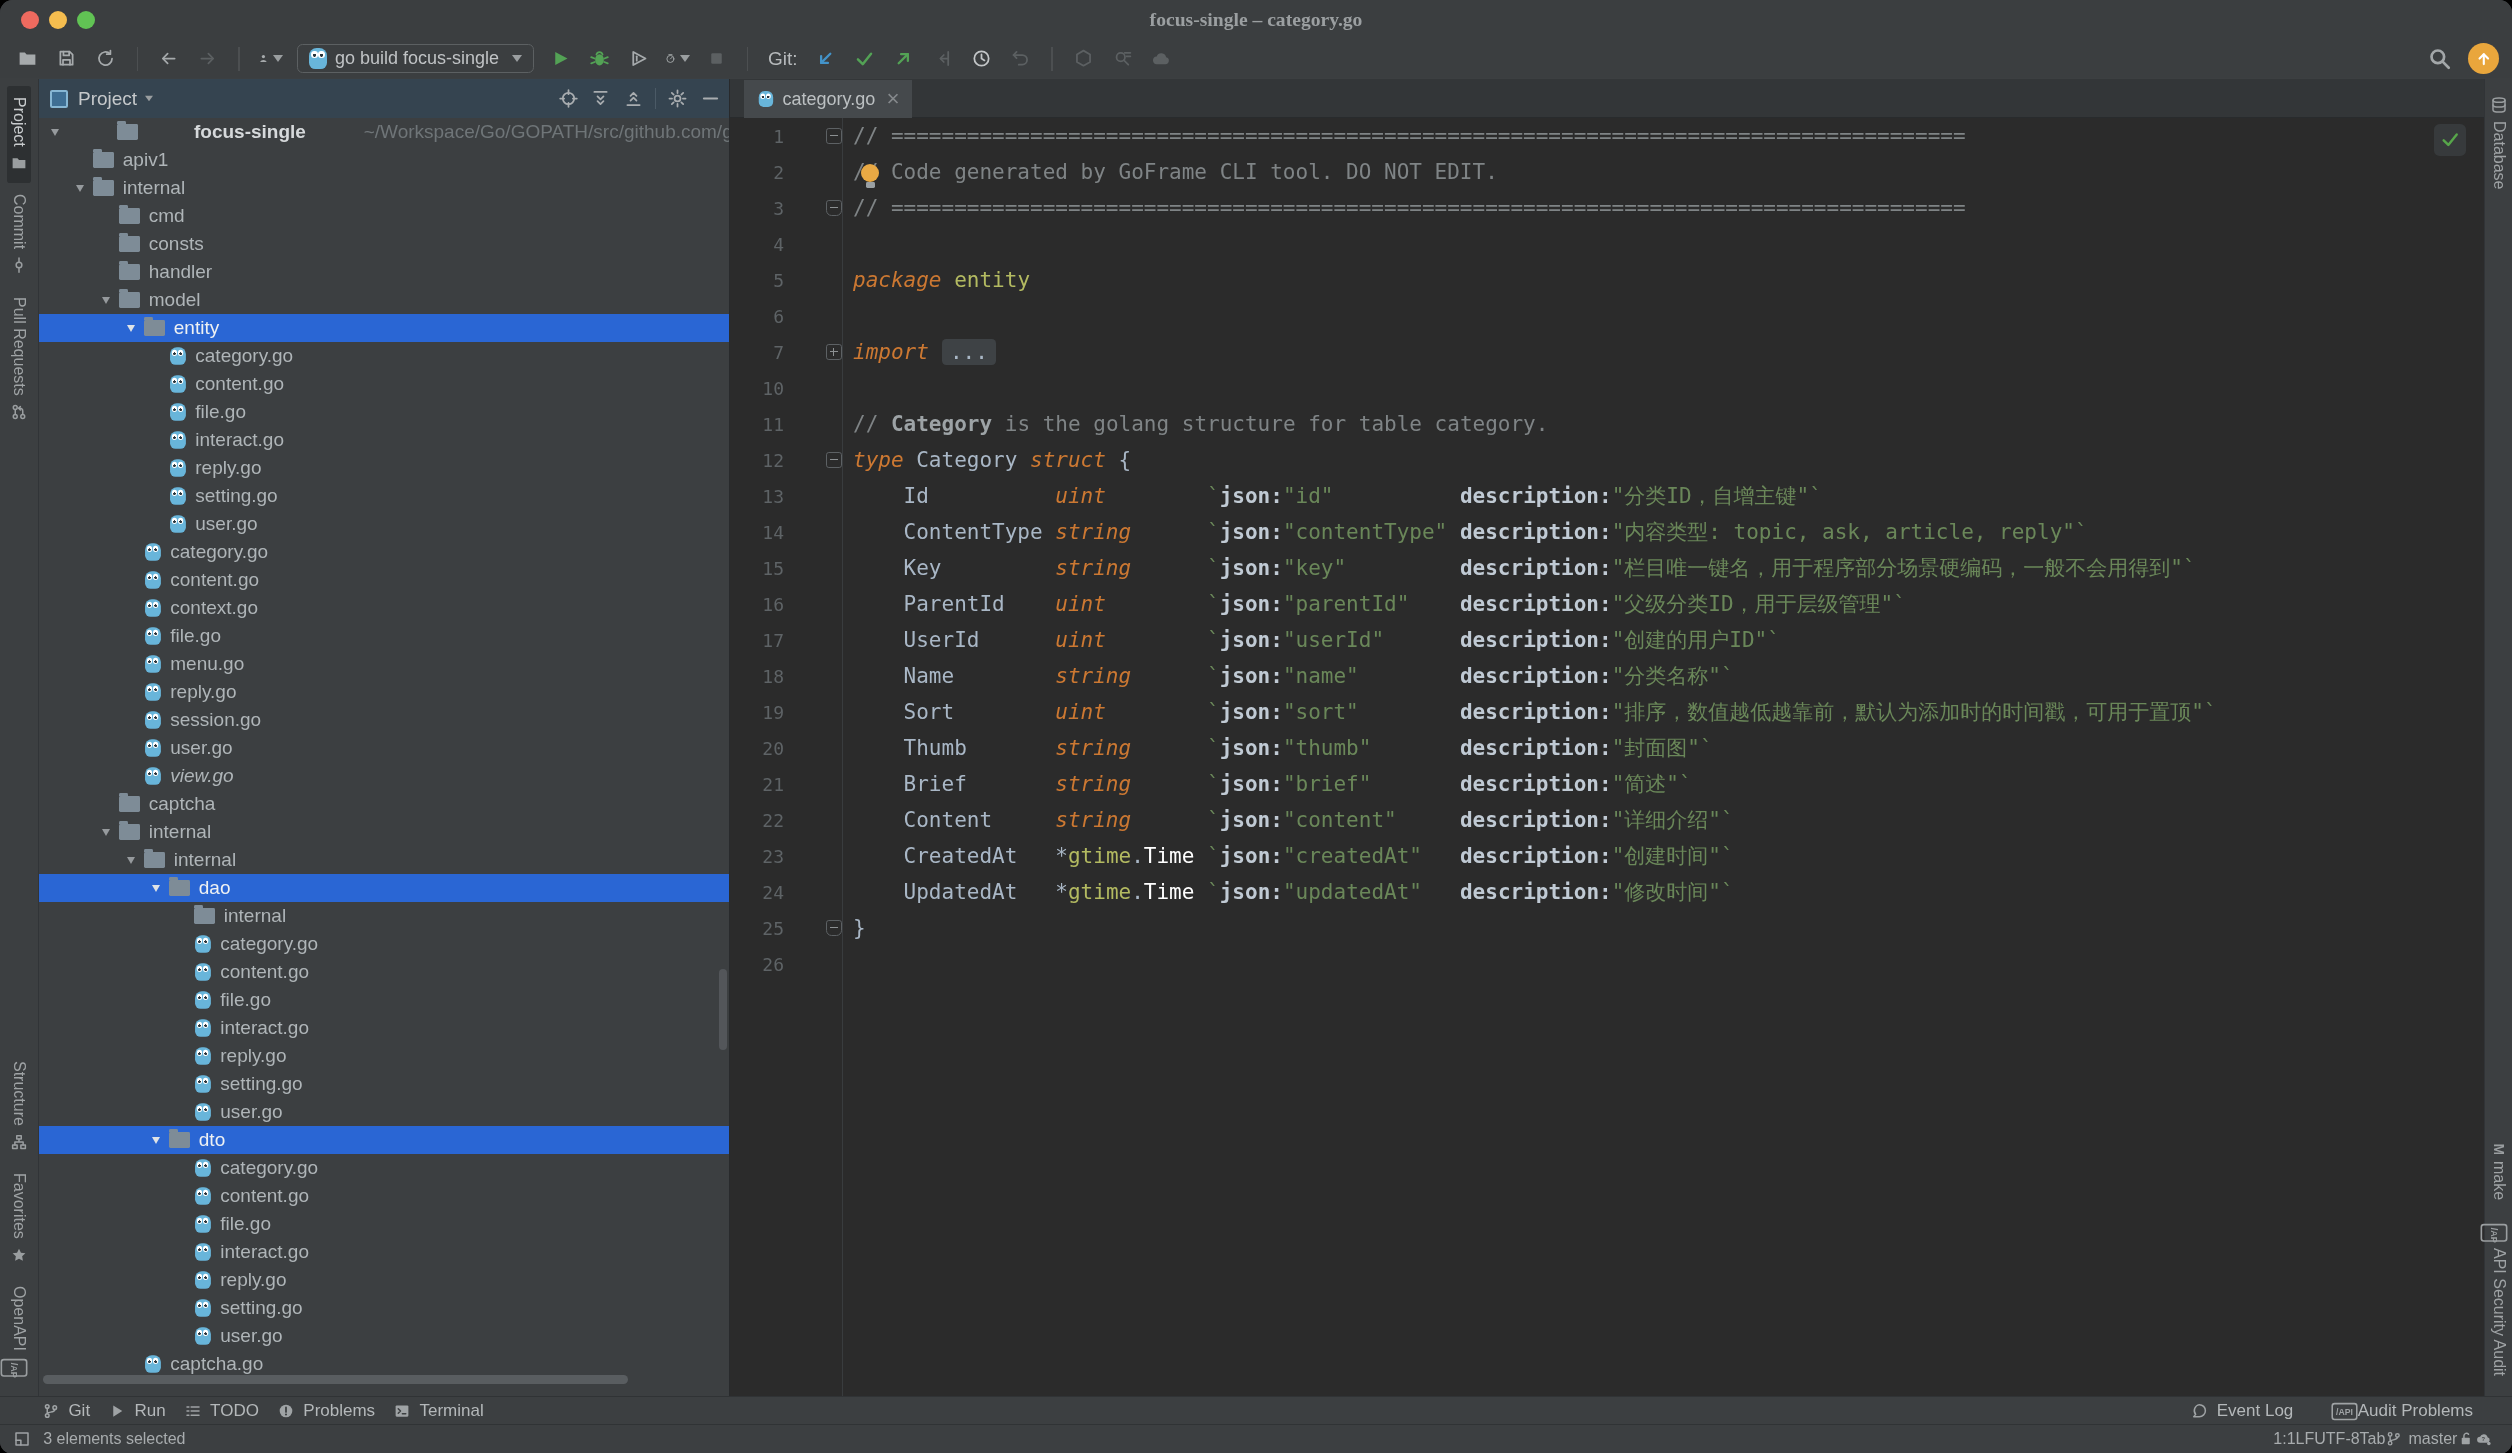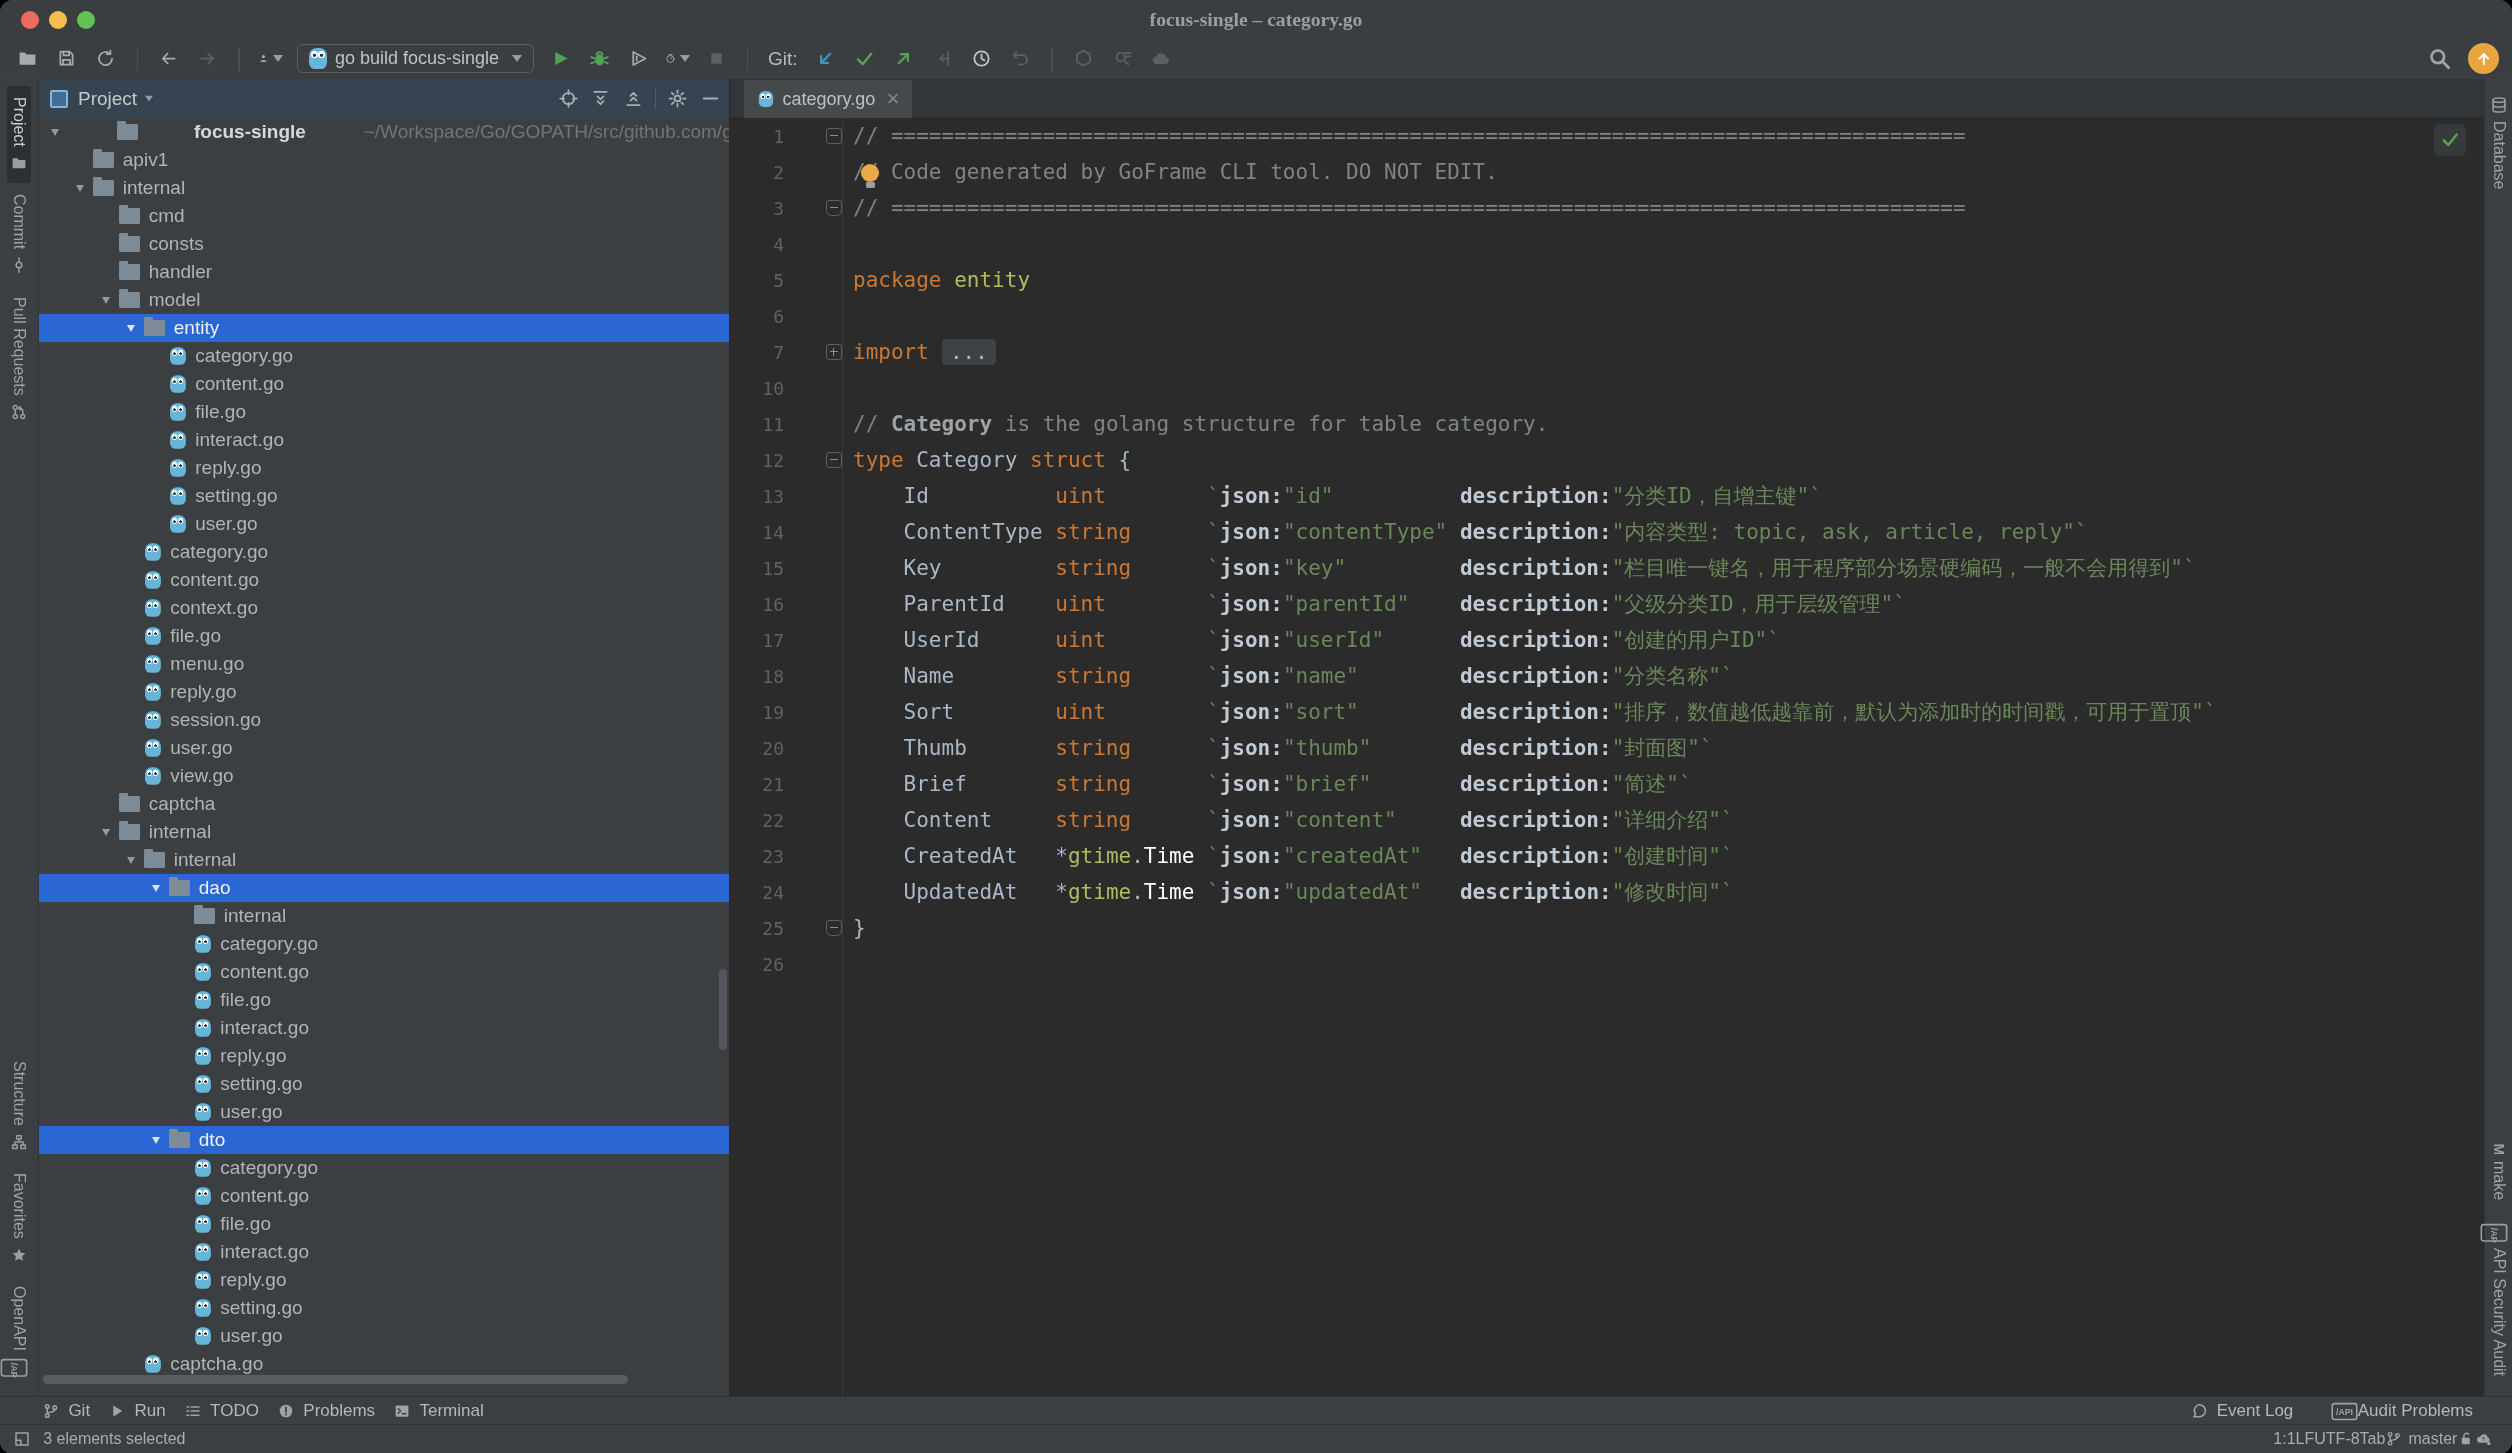--- a/index.html
+++ b/index.html
@@ -85,21 +85,21 @@
   .cline{height:36px;display:flex;align-items:center;font-family:"DejaVu Sans Mono","Liberation Mono",monospace;font-size:21px;}
   .lnum{width:54px;flex:none;text-align:right;color:#5e6366;font-size:18px;font-family:"DejaVu Sans Mono",monospace;}
   .lfold{width:69px;flex:none;display:flex;justify-content:flex-end;align-items:center;padding-right:11.2px;}
   .fm{width:15.4px;height:15.4px;border:1.4px solid #5d6164;border-radius:2.8px;position:relative;}
   .fm::before{content:"";position:absolute;left:2.8px;right:2.8px;top:5.6px;height:1.4px;background:#8c9092;}
   .fm.plus::after{content:"";position:absolute;top:2.8px;bottom:2.8px;left:5.6px;width:1.4px;background:#8c9092;}
   .fm.end::before{left:2.8px;right:2.8px;top:5.6px;}
   .fm.end{border-radius:2.8px 2.8px 5.6px 5.6px;}
   .lcode{white-space:pre;position:relative;color:#a9b7c6;}
   .c{color:#7f8486;}
-  .k{color:#cc7832;}
+  .k{color:#cc7832;font-style:italic;}
   .s{color:#6a8759;}
   .tk{color:#c0cad4;font-weight:bold;}
   .p{color:#a9b7c6;}
   .pkg{color:#b3ba61;}
   .tr{color:#ffffff;}
   .ci{color:#9da3a6;font-weight:bold;}
   .chip{background:#3e4245;border-radius:4.2px;padding:0.7px 8.4px;color:#a9b7c6;}
   .bulb{position:absolute;left:8.4px;top:4.2px;width:18px;height:18px;border-radius:50%;background:#e9a944;}
   .bulb::after{content:"";position:absolute;left:4.9px;bottom:-5.6px;width:8.4px;height:5.6px;background:#9aa0a3;border-radius:1.4px;}
   .inspect-ok{position:absolute;top:5.6px;right:18px;width:32px;height:32px;background:#373a3c;border-radius:5.6px;color:#57a64a;display:flex;align-items:center;justify-content:center;}
@@ -546,21 +546,21 @@
         <div class="trow" style="padding-left: 80px;">
           <span class="chev"></span>
           <span class="go-ic"></span>
           <span class="tlabel">session.go</span>
         </div>
         <div class="trow" style="padding-left: 80px;">
           <span class="chev"></span>
           <span class="go-ic"></span>
           <span class="tlabel">user.go</span>
         </div>
-        <div class="trow" style="padding-left: 80px;">
+        <div class="trow" style="padding-left: 80px; font-style: italic;">
           <span class="chev"></span>
           <span class="go-ic"></span>
           <span class="tlabel">view.go</span>
         </div>
         <div class="trow" style="padding-left: 55px;">
           <span class="chev">
             <span class="chev-closed"></span>
           </span>
           <span class="tfolder"></span>
           <span class="tlabel">captcha</span>

